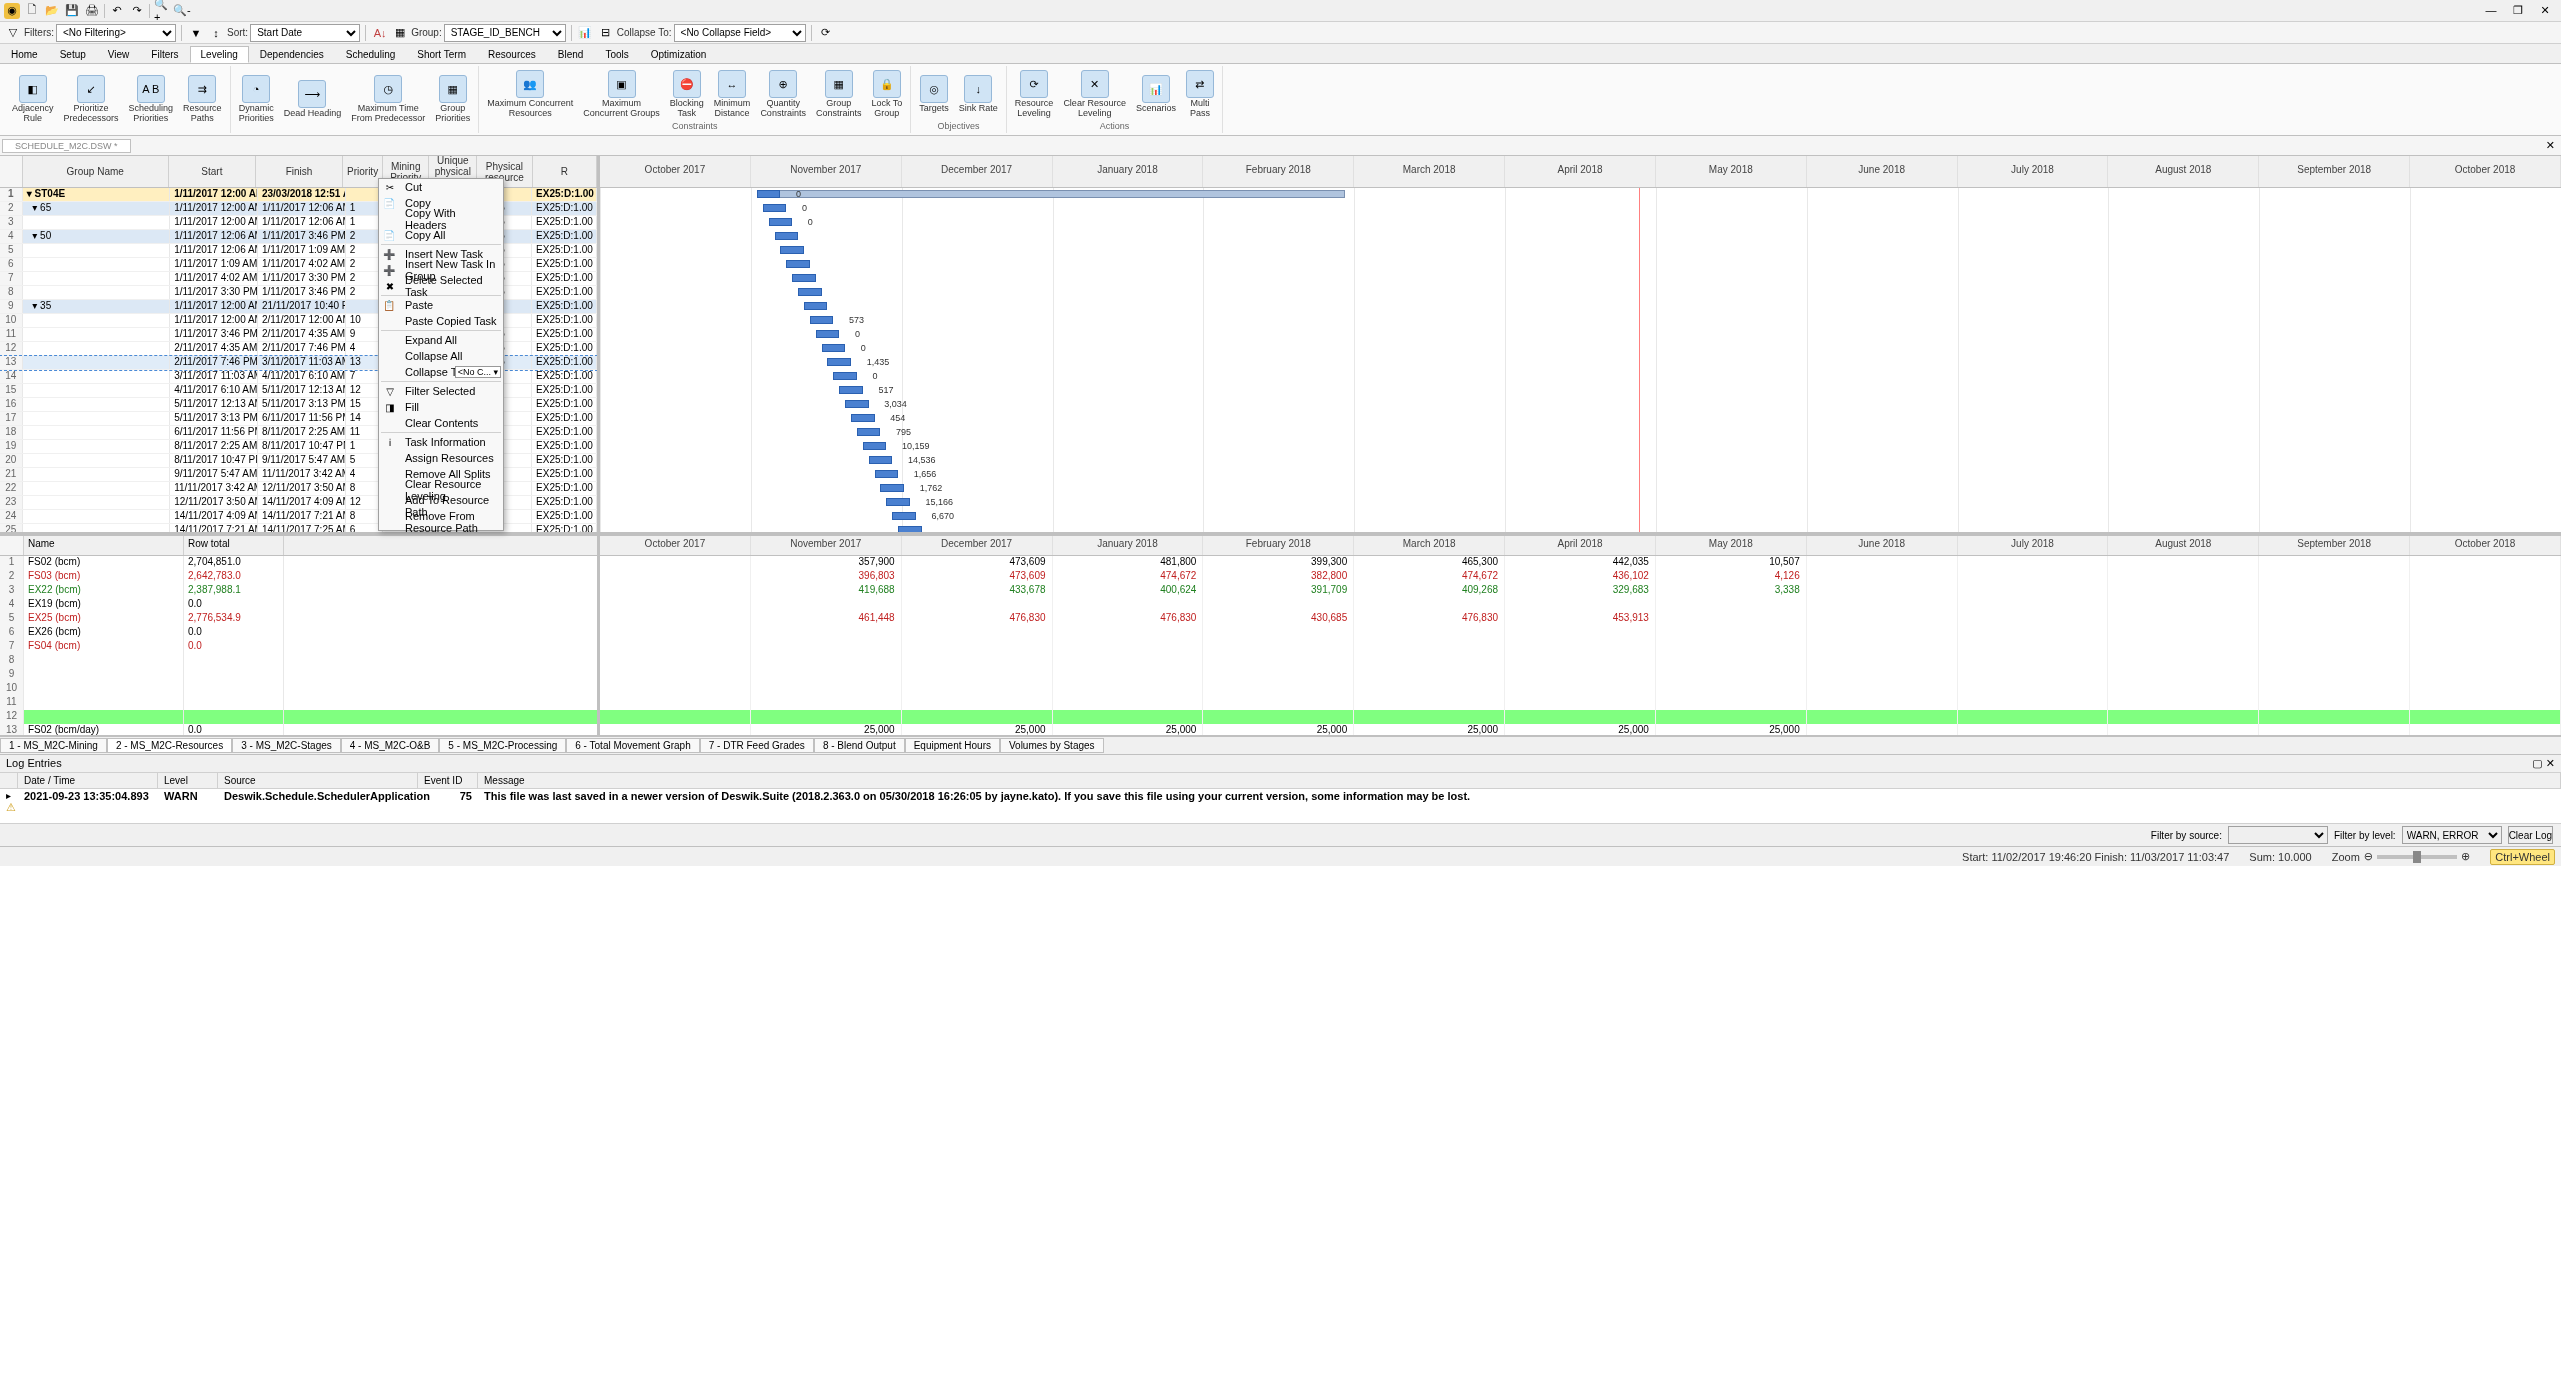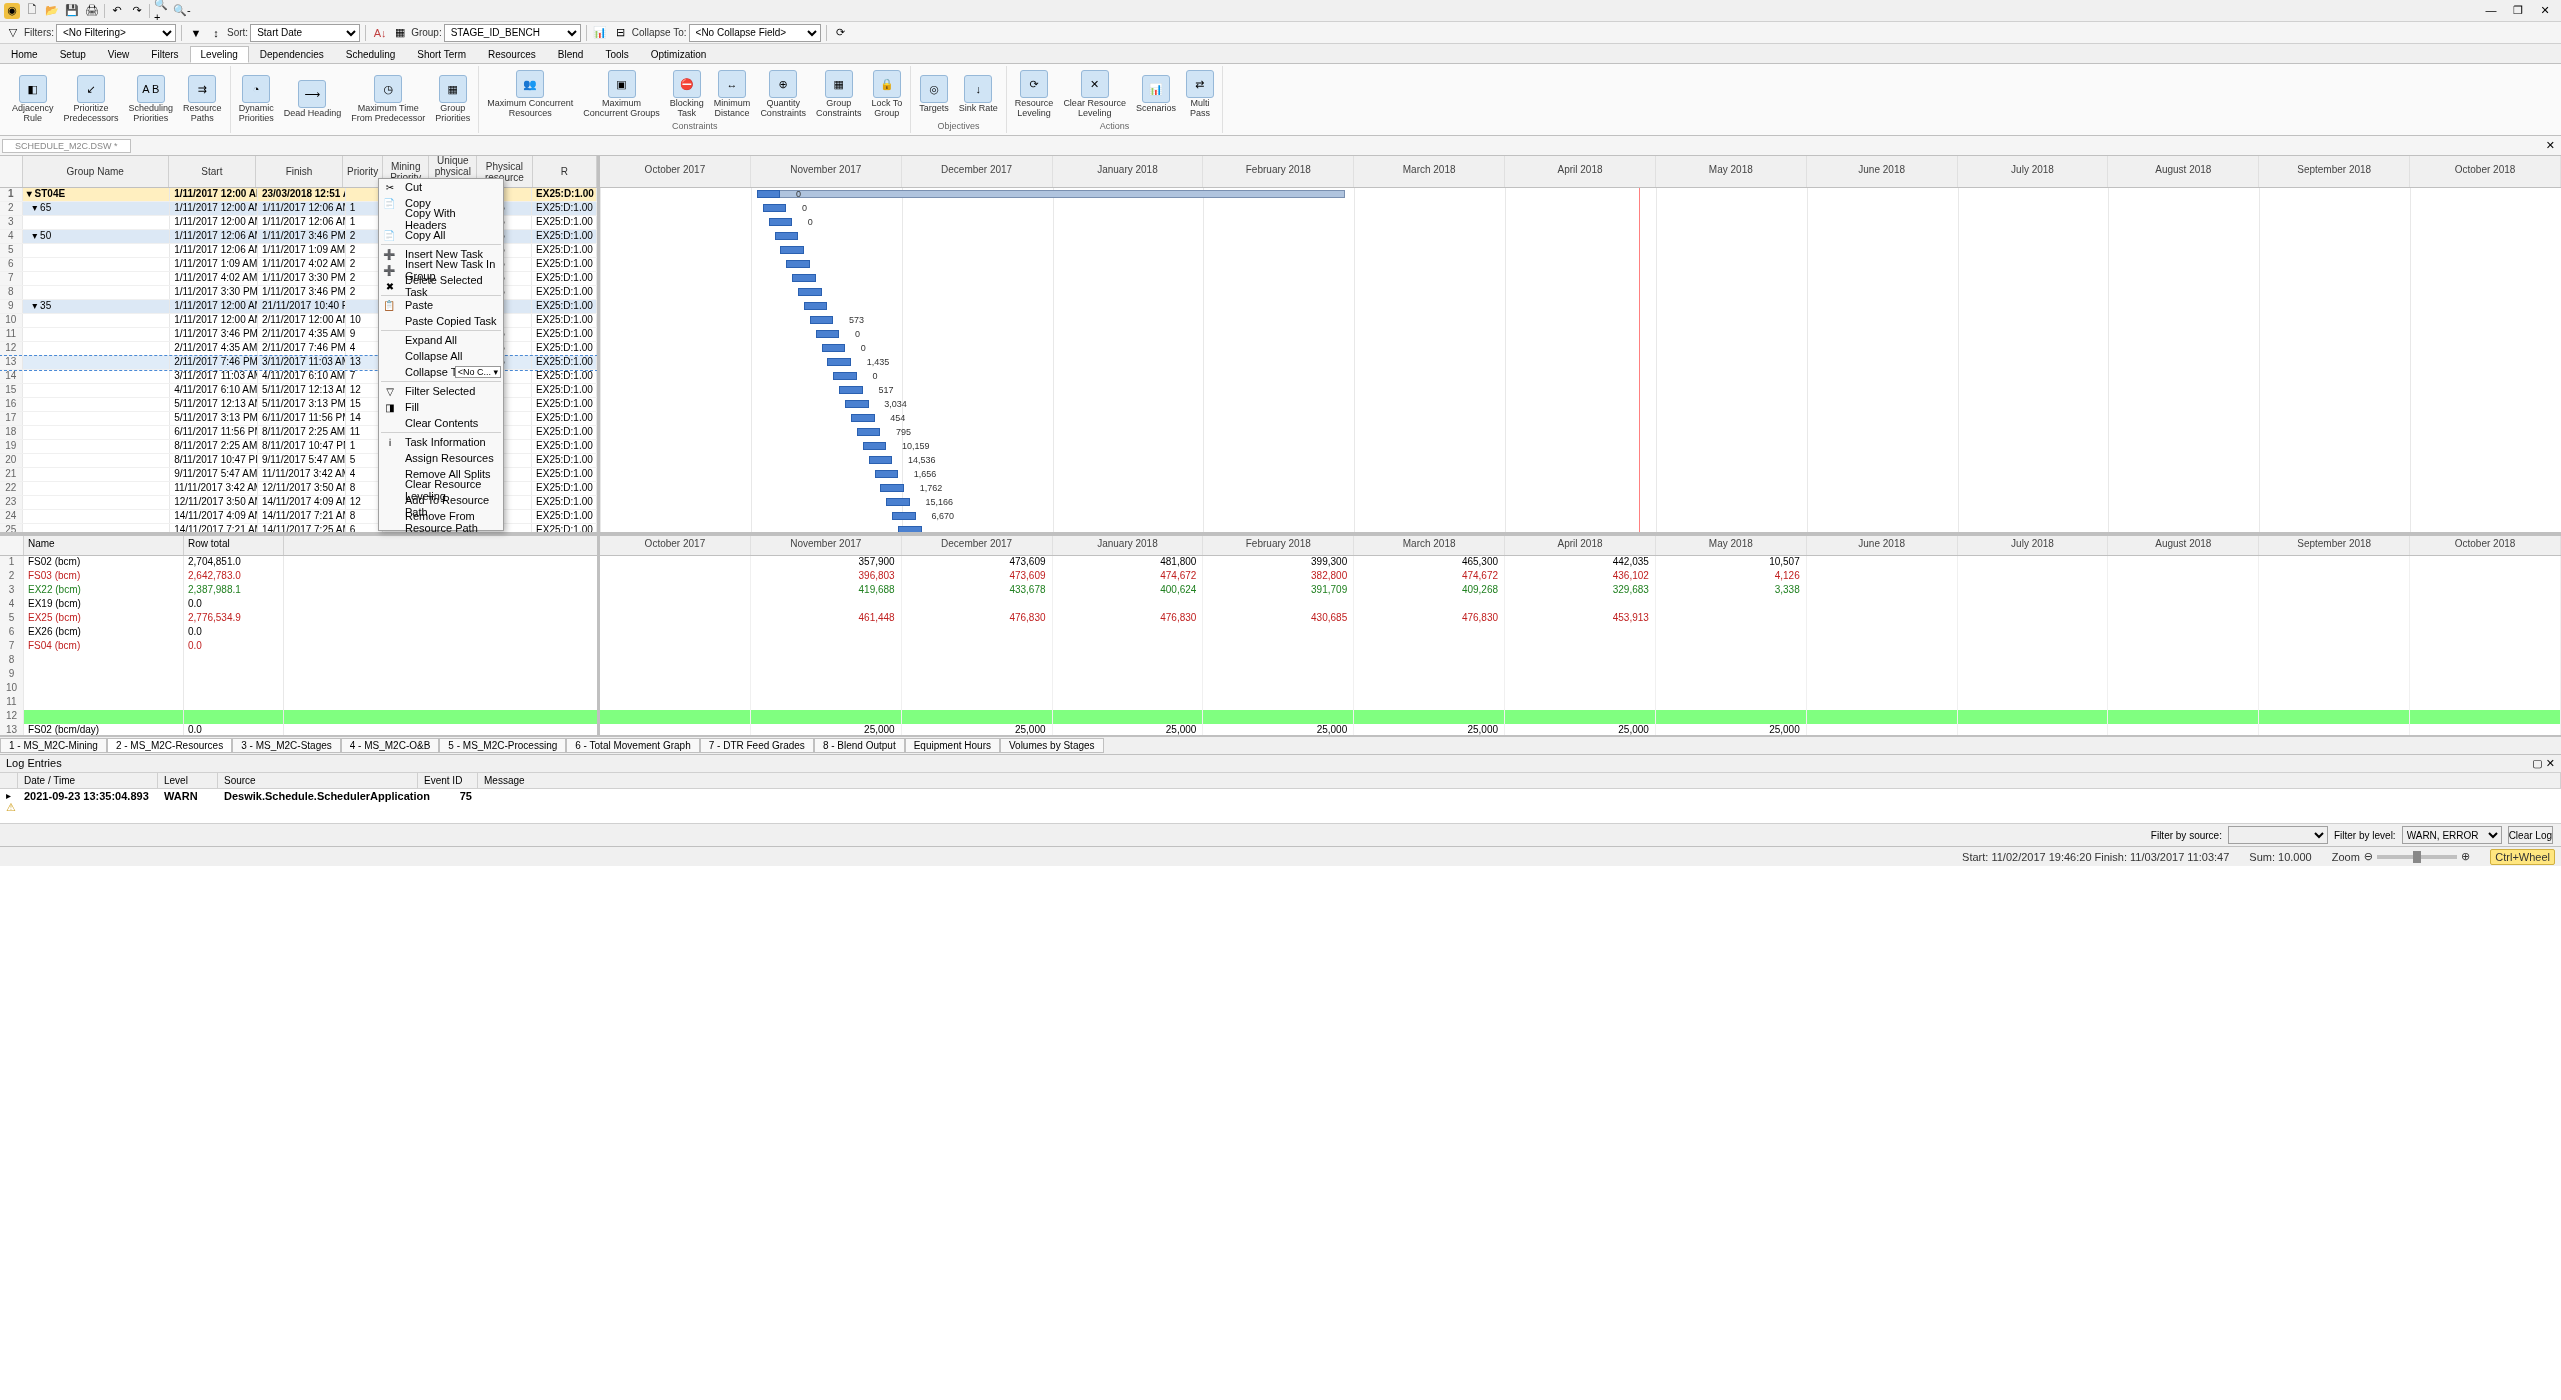--- a/index.html
+++ b/index.html
@@ -131,21 +131,21 @@
   <select style="width:120px;"><option>&lt;No Filtering&gt;</option></select>
   <span class="sep"></span>
   <span class="icon">▼</span>
   <span class="icon">↕</span>
   <label>Sort:</label>
   <select style="width:110px;"><option>Start Date</option></select>
   <span class="sep"></span>
   <span class="icon" style="color:#c04040;">A↓</span>
   <span class="icon">▦</span>
   <label>Group:</label>
-  <select style="width:137px;"><option>STAGE_ID_BENCH</option></select>
+  <select style="width:122px;"><option>STAGE_ID_BENCH</option></select>
   <span class="sep"></span>
   <span class="icon">📊</span>
   <span class="icon">⊟</span>
   <label>Collapse To:</label>
   <select style="width:132px;"><option>&lt;No Collapse Field&gt;</option></select>
   <span class="sep"></span>
   <span class="icon">⟳</span>
 </div>
 
 <div class="ribbon-tabs" id="ribbon-tabs">
@@ -970,20 +970,21 @@
     <div class="lh" style="width:60px;">Event ID</div>
     <div class="lh" style="flex:1;">Message</div>
   </div>
   <div class="log-body" id="log-body">
       <div class="log-row">
         <div class="lc" style="width:18px;">▸ <span style="color:#d0a020;">⚠</span></div>
     <div class="lc" style="width:140px;"><b>2021-09-23 13:35:04.893</b></div>
     <div class="lc" style="width:60px;"><b>WARN</b></div>
     <div class="lc" style="width:200px;"><b>Deswik.Schedule.SchedulerApplication</b></div>
     <div class="lc" style="width:60px;text-align:right;"><b>75</b></div>
+    <div class="lc" style="flex:1;"><b>This file was last saved in a newer version of Deswik.Suite (2018.2.363.0 on 05/30/2018 16:26:05 by jayne.kato). If you save this file using your current version, some information may be lost.</b></div>
       </div>
     </div>
   <div class="log-filter">
     <label>Filter by source:</label>
     <select style="width:100px;"><option></option></select>
     <label>Filter by level:</label>
     <select style="width:100px;"><option>WARN, ERROR</option></select>
     <button>Clear Log</button>
   </div>
 </div>

